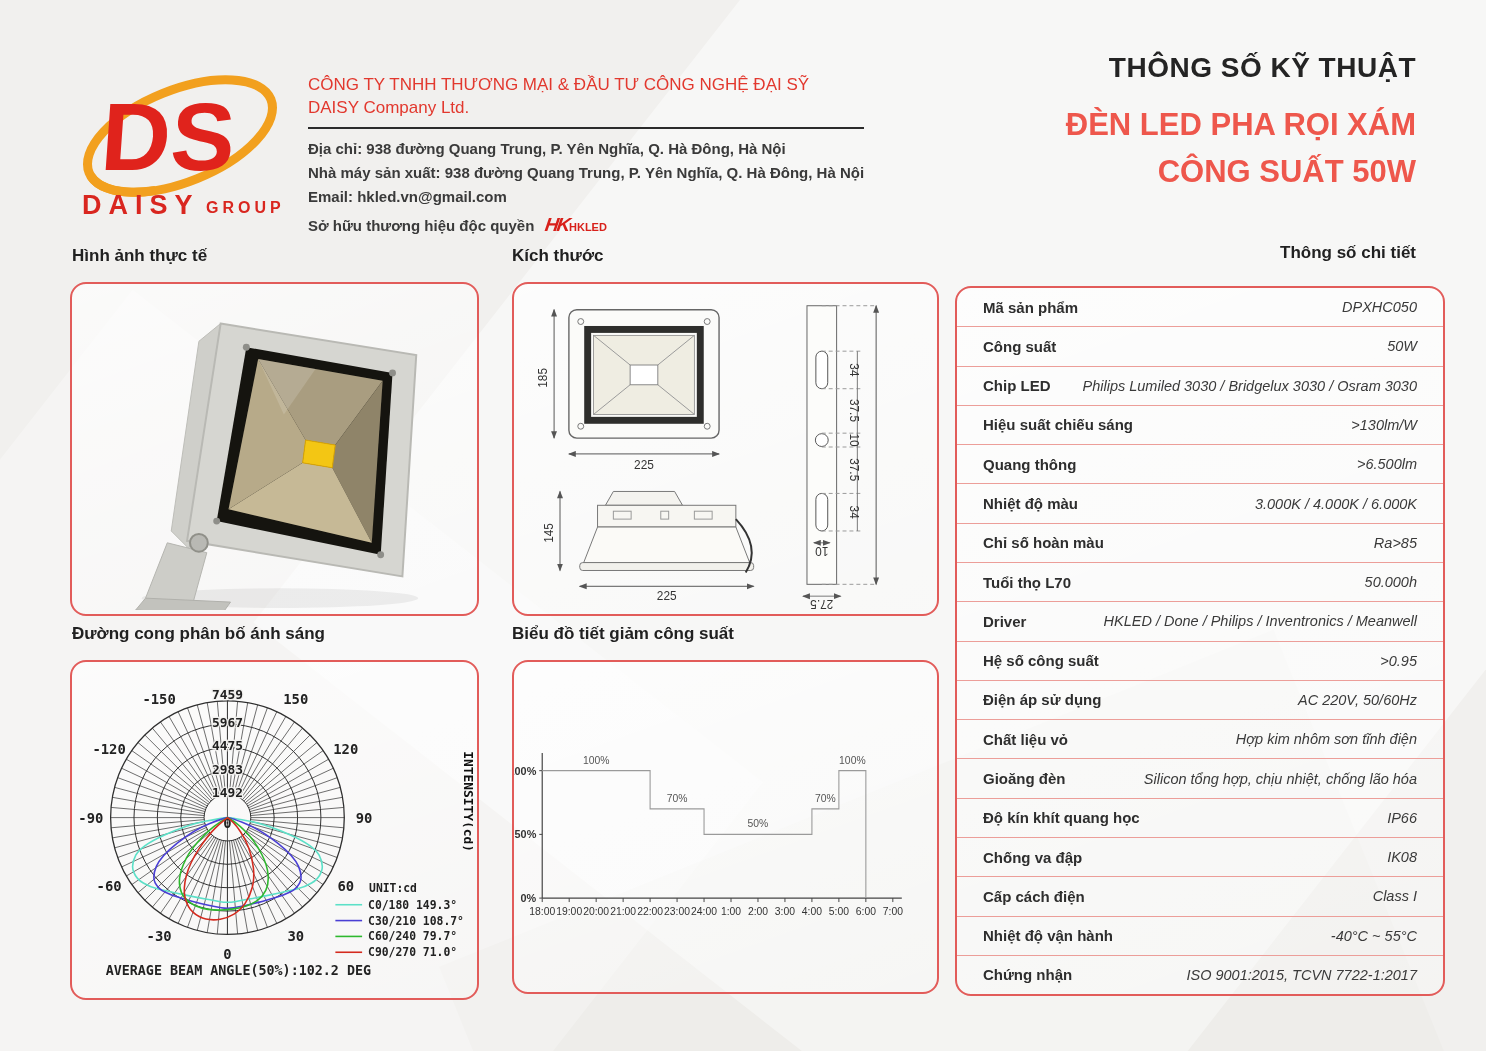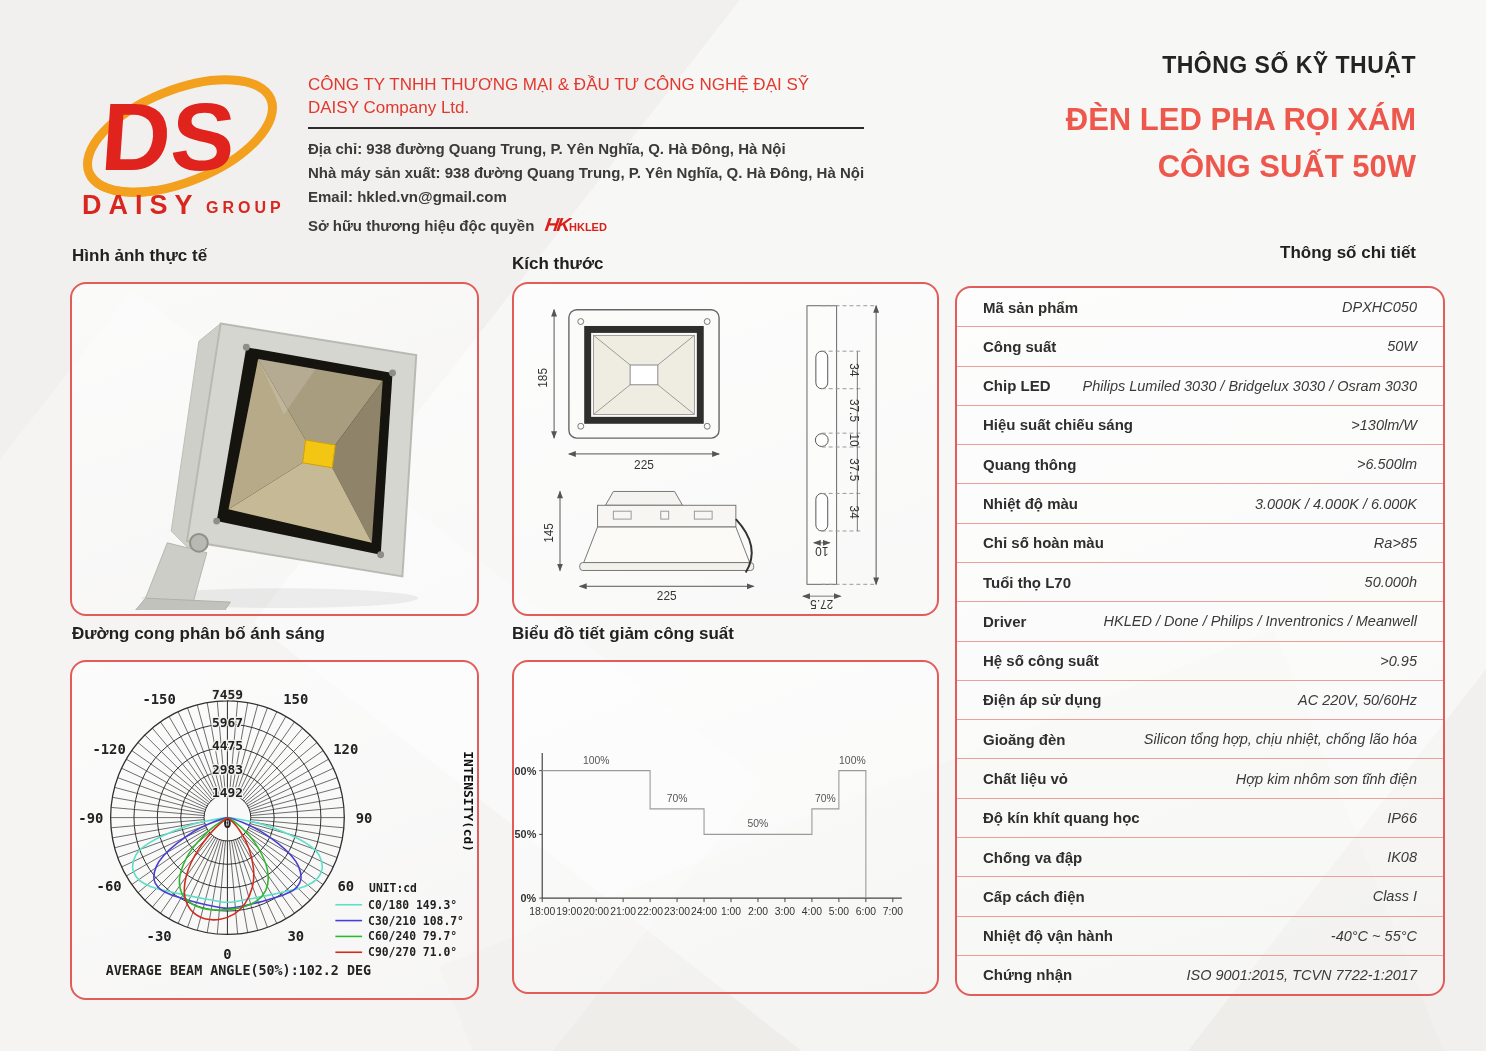--- a/index.html
+++ b/index.html
@@ -15,21 +15,21 @@
   .logo-wrap svg{overflow:visible;}
   .company{position:absolute;left:308px;top:74px;width:566px;}
   .company .cname{color:#e2382e;font-weight:normal;font-size:17px;line-height:1.35;}
   .company .divider{border:0;border-top:2px solid #2b2b2b;margin:7px 0 8px 0;width:556px;}
   .company .cline{font-size:15px;font-weight:bold;color:#3a3a3a;line-height:1.62;}
   .brand-mark{display:inline-block;color:#d8201a;font-weight:bold;font-style:italic;
               font-size:19px;letter-spacing:-2px;transform:skewX(-8deg);margin-left:6px;}
   .brand-name{color:#d8201a;font-weight:bold;font-size:11px;margin-left:1px;}
 
   .hdr-right{position:absolute;right:70px;top:52px;width:560px;text-align:right;}
-  .hdr-title{font-size:23px;font-weight:bold;color:#242424;letter-spacing:.5px;margin:0 0 18px 0;}
+  .hdr-title{font-size:28px;font-weight:bold;color:#242424;letter-spacing:.5px;margin:0 0 18px 0;}
   .hdr-product{font-size:31px;font-weight:bold;color:#ee574c;line-height:1.5;margin:0;}
 
   
   .sec-h{position:absolute;font-size:17px;font-weight:bold;color:#212121;}
   #h-specs{right:70px;text-align:right;width:400px;}
 
   
   .box{position:absolute;border:2px solid #e25c5a;border-radius:16px;
        background:linear-gradient(160deg,rgba(255,255,255,.7),rgba(255,255,255,.2));}
 
@@ -92,21 +92,21 @@
 
   <div class="hdr-right">
     <p class="hdr-title">THÔNG SỐ KỸ THUẬT</p>
     <p class="hdr-product">
       <span>ĐÈN LED PHA RỌI XÁM</span><br>
       <span>CÔNG SUẤT 50W</span>
     </p>
   </div>
 
   <div class="sec-h" style="left:72px;top:246px;">Hình ảnh thực tế</div>
-  <div class="sec-h" style="left:512px;top:254px;">Kích thước</div>
+  <div class="sec-h" style="left:512px;top:246px;">Kích thước</div>
   <div class="sec-h" id="h-specs" style="top:243px;">Thông số chi tiết</div>
   <div class="sec-h" style="left:512px;top:624px;">Biểu đồ tiết giảm công suất</div>
   <div class="sec-h" style="left:72px;top:624px;">Đường cong phân bố ánh sáng</div>
 
   <div class="box" style="left:70px;top:282px;width:405px;height:330px;">
     <svg width="401" height="326" viewBox="0 0 405 330">
       <ellipse cx="210" cy="318" rx="140" ry="10" fill="rgba(60,60,60,0.08)"></ellipse>
       <polygon points="150,40 128,58 100,250 118,268" fill="#cfcfca" stroke="#bdbdb8"></polygon>
       <polygon points="150,40 348,72 334,296 116,260" fill="#d6d6d1" stroke="#b9b9b4" stroke-width="2"></polygon>
       <polygon points="176,64 324,90 312,274 146,240" fill="#15140f"></polygon>
@@ -409,28 +409,28 @@
       </div>
       <div class="spec-row">
         <span class="spec-label">Hệ số công suất</span>
         <span class="spec-value">&gt;0.95</span>
       </div>
       <div class="spec-row">
         <span class="spec-label">Điện áp sử dụng</span>
         <span class="spec-value">AC 220V, 50/60Hz</span>
       </div>
       <div class="spec-row">
+        <span class="spec-label">Chất liệu vỏ</span>
+        <span class="spec-value">Hợp kim nhôm sơn tĩnh điện</span>
+      </div>
+      <div class="spec-row">
         <span class="spec-label">Gioăng đèn</span>
         <span class="spec-value">Silicon tổng hợp, chịu nhiệt, chống lão hóa</span>
       </div>
       <div class="spec-row">
-        <span class="spec-label">Chất liệu vỏ</span>
-        <span class="spec-value">Hợp kim nhôm sơn tĩnh điện</span>
-      </div>
-      <div class="spec-row">
         <span class="spec-label">Độ kín khít quang học</span>
         <span class="spec-value">IP66</span>
       </div>
       <div class="spec-row">
         <span class="spec-label">Chống va đập</span>
         <span class="spec-value">IK08</span>
       </div>
       <div class="spec-row">
         <span class="spec-label">Cấp cách điện</span>
         <span class="spec-value">Class I</span>

